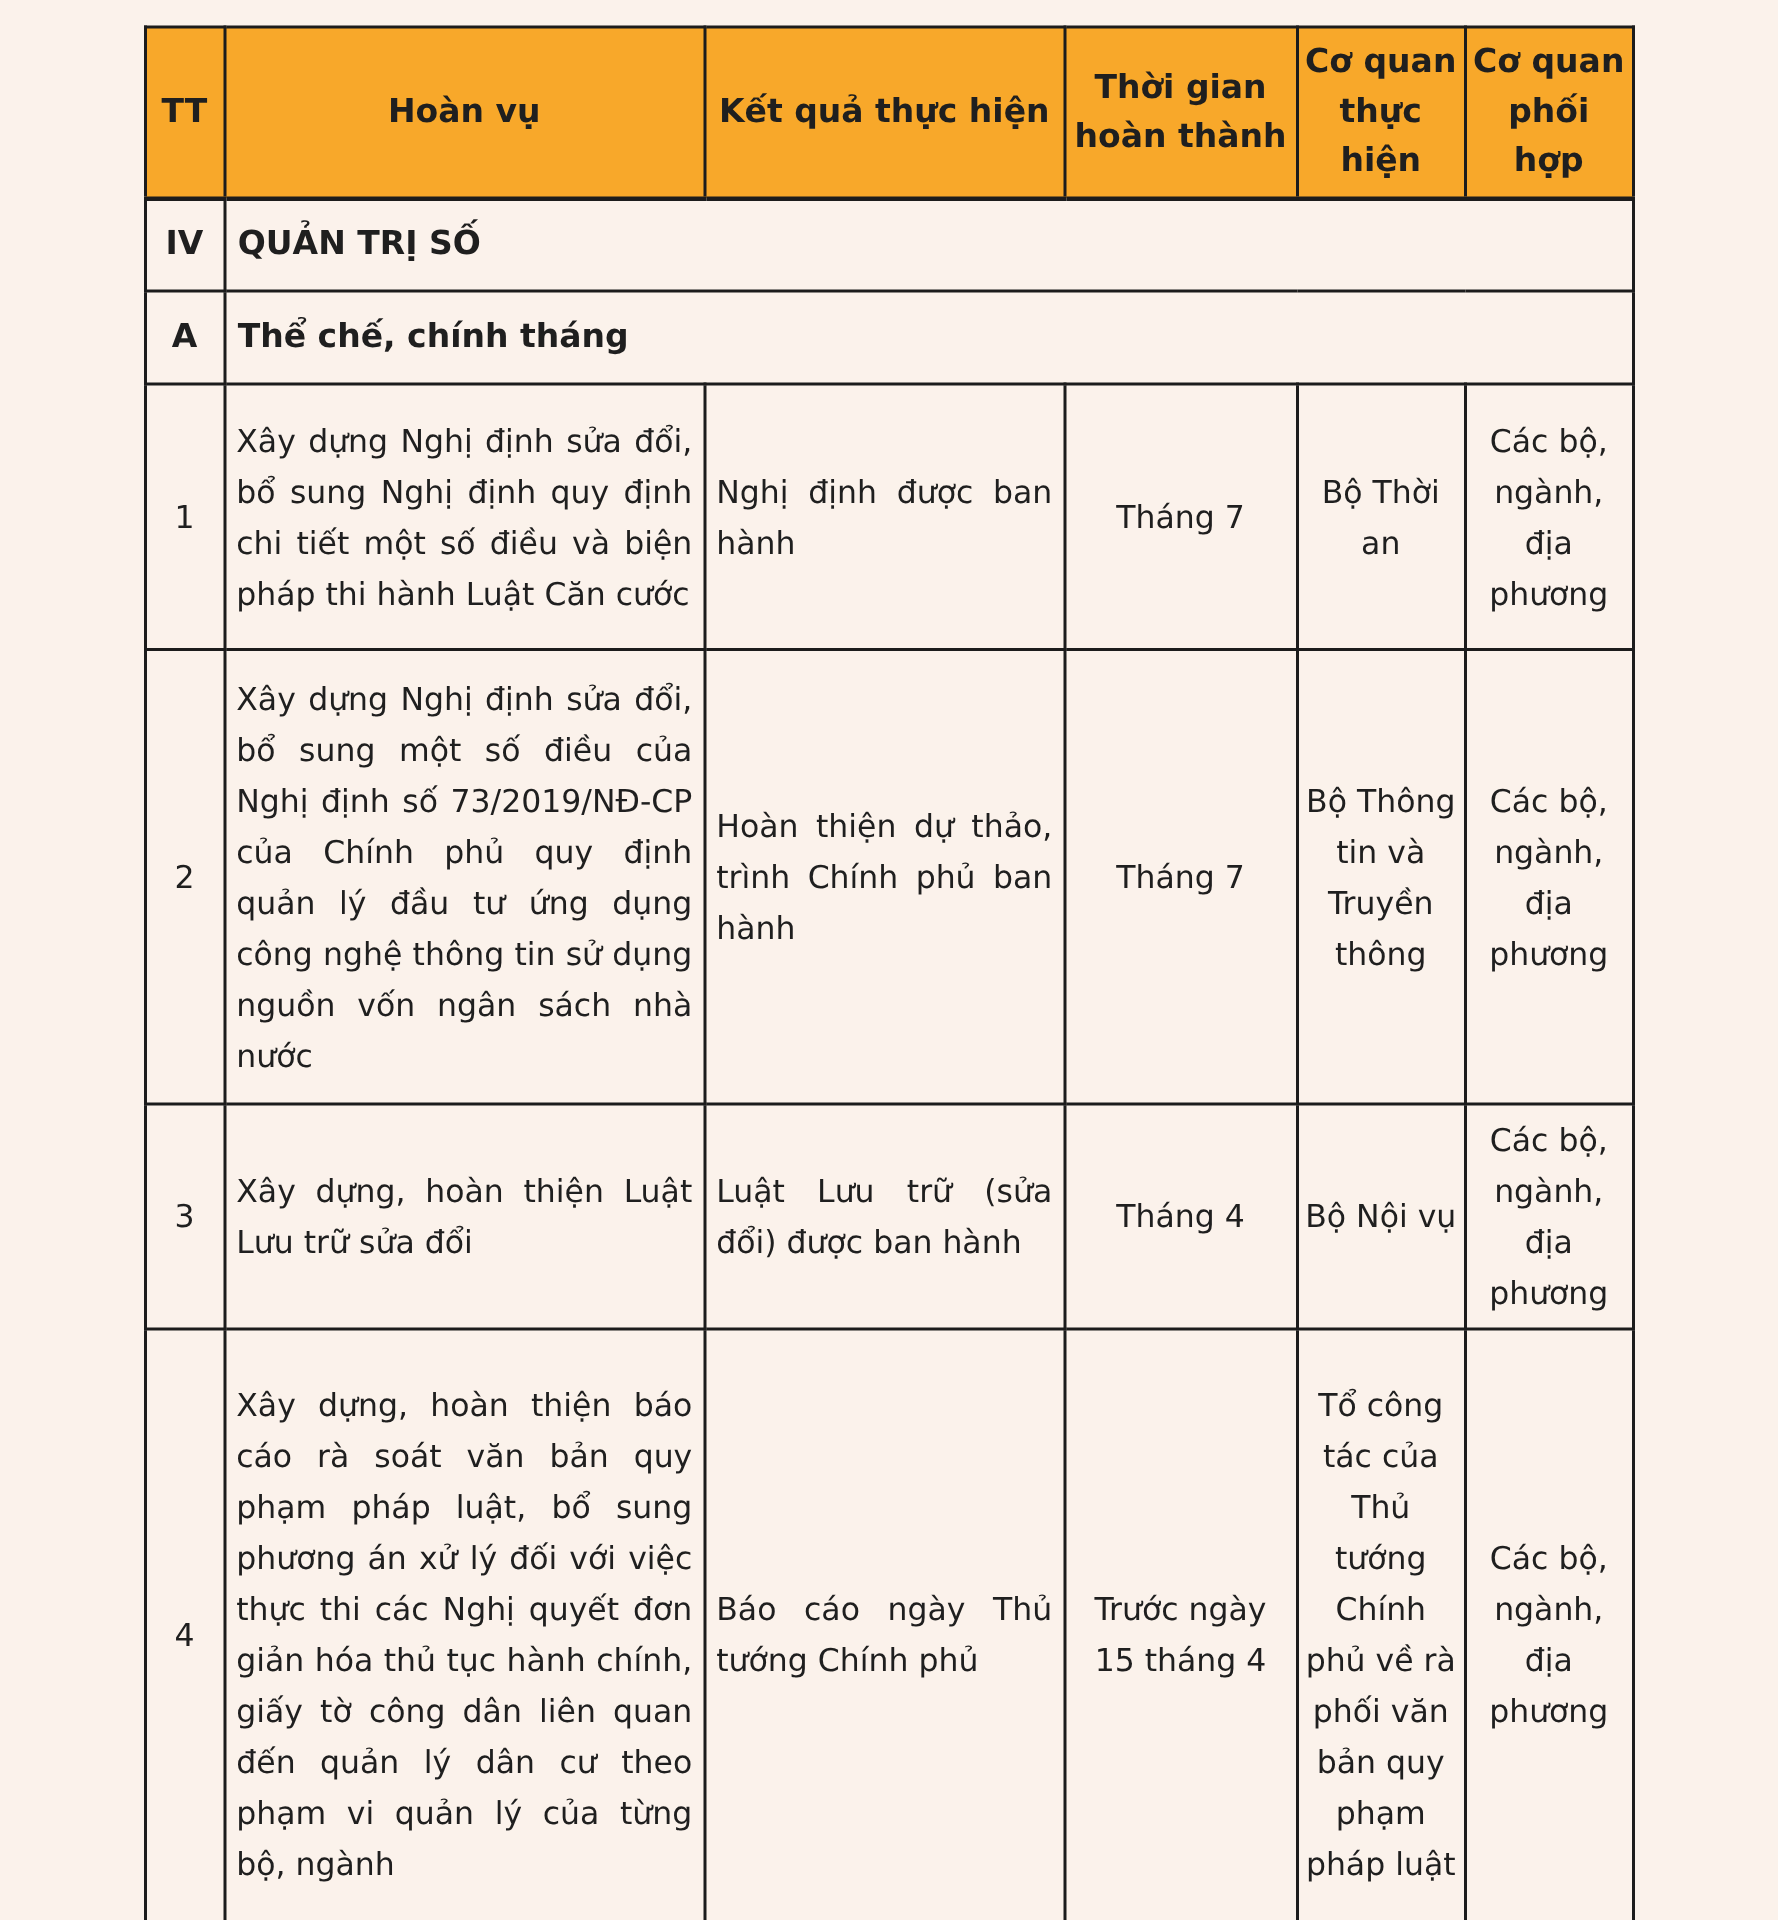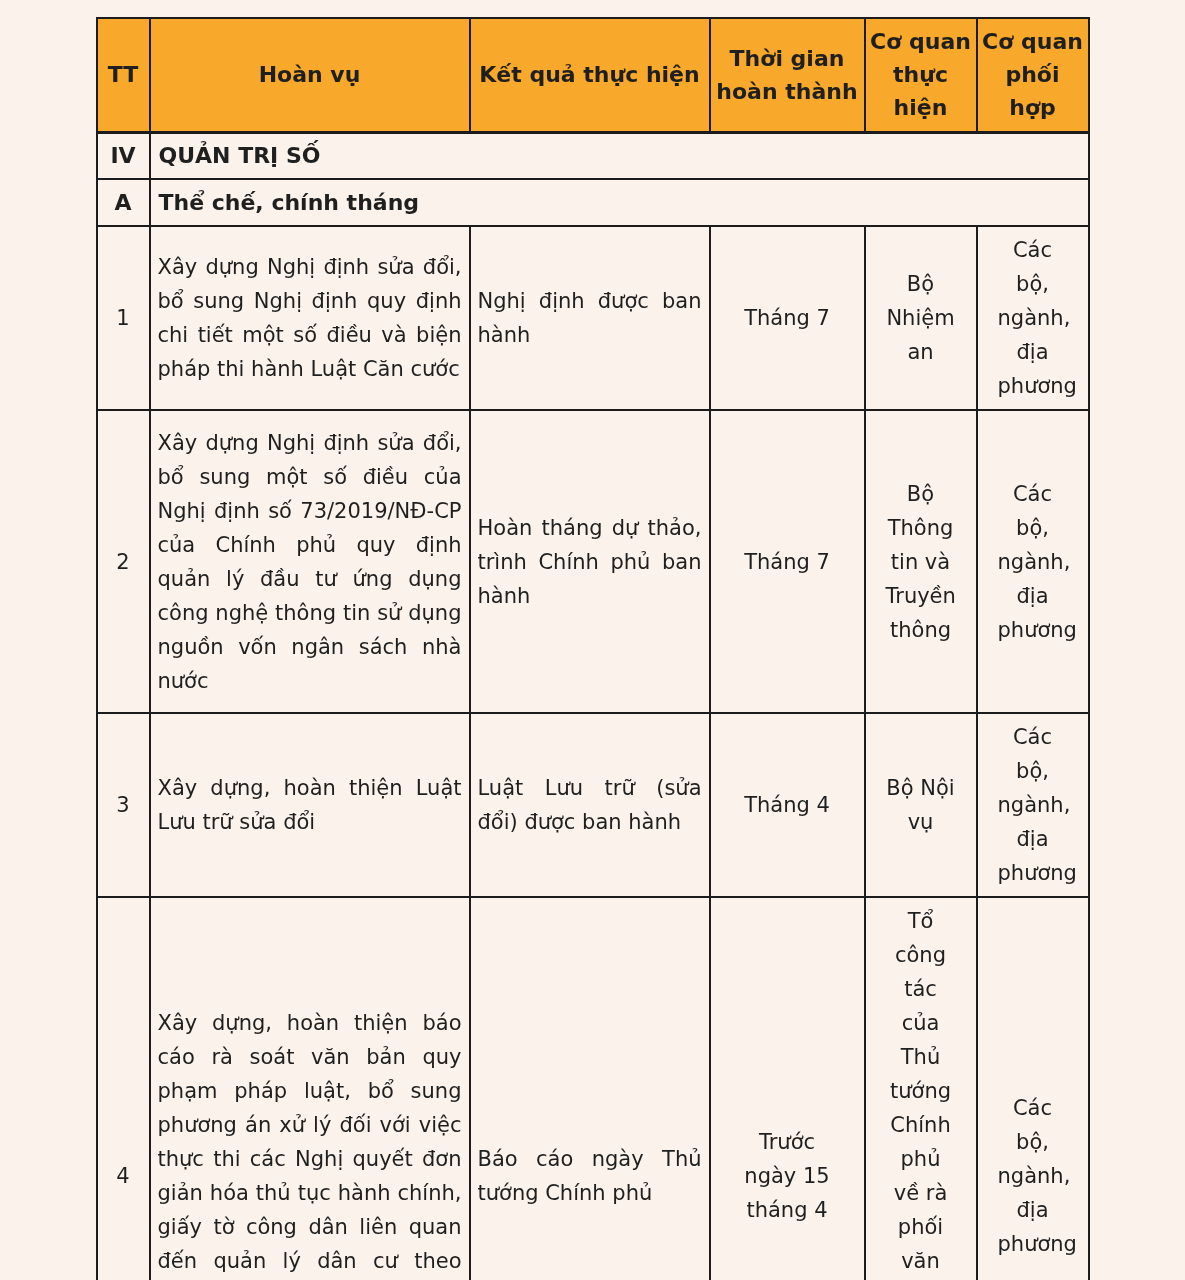--- a/index.html
+++ b/index.html
@@ -37,36 +37,36 @@
   thead th{
     background:var(--accent);
     font-weight:bold;
     font-size:22px;
     line-height:1.5;
     text-align:center;
     padding:6px 4px;
     height:114px;
     border-bottom-width:3px;
   }
-  tr.section-row{height:47px;}
+  tr.section-row{height:62px;}
   tr.section-row td{
     font-weight:bold;
     font-size:22px;
     padding:0 8px;
   }
   tr.section-row td.tt-cell{text-align:center;padding:4px 2px;}
   td{font-size:21px;line-height:34px;}
   td.tt-cell{text-align:center;}
   td.task-cell,td.result-cell{
     text-align:justify;
     padding:6px 7px;
   }
   td.time-cell,td.agency-cell,td.coord-cell{
     text-align:center;
-    padding:6px 20px;
+    padding:6px 4px;
   }
   tr.row-1{height:177px;}
   tr.row-2{height:303px;}
   tr.row-3{height:143px;}
   tr.row-4{height:407px;}
 </style>
 </head>
 <body>
 
 <table class="task-table">
@@ -96,28 +96,28 @@
     <tr class="section-row">
       <td class="tt-cell">A</td>
       <td colspan="5">Thể chế, chính tháng</td>
     </tr>
 
     <tr class="row-1">
       <td class="tt-cell">1</td>
       <td class="task-cell">Xây dựng Nghị định sửa đổi, bổ sung Nghị định quy định chi tiết một số điều và biện pháp thi hành Luật Căn cước</td>
       <td class="result-cell">Nghị định được ban hành</td>
       <td class="time-cell">Tháng 7</td>
-      <td class="agency-cell">Bộ Nhiệm an</td>
+      <td class="agency-cell">Bộ Thời an</td>
       <td class="coord-cell">Các bộ, ngành, địa phương</td>
     </tr>
 
     <tr class="row-2">
       <td class="tt-cell">2</td>
       <td class="task-cell">Xây dựng Nghị định sửa đổi, bổ sung một số điều của Nghị định số 73/2019/NĐ-CP của Chính phủ quy định quản lý đầu tư ứng dụng công nghệ thông tin sử dụng nguồn vốn ngân sách nhà nước</td>
-      <td class="result-cell">Hoàn tháng dự thảo, trình Chính phủ ban hành</td>
+      <td class="result-cell">Hoàn thiện dự thảo, trình Chính phủ ban hành</td>
       <td class="time-cell">Tháng 7</td>
       <td class="agency-cell">Bộ Thông tin và Truyền thông</td>
       <td class="coord-cell">Các bộ, ngành, địa phương</td>
     </tr>
 
     <tr class="row-3">
       <td class="tt-cell">3</td>
       <td class="task-cell">Xây dựng, hoàn thiện Luật Lưu trữ sửa đổi</td>
       <td class="result-cell">Luật Lưu trữ (sửa đổi) được ban hành</td>
       <td class="time-cell">Tháng 4</td>

